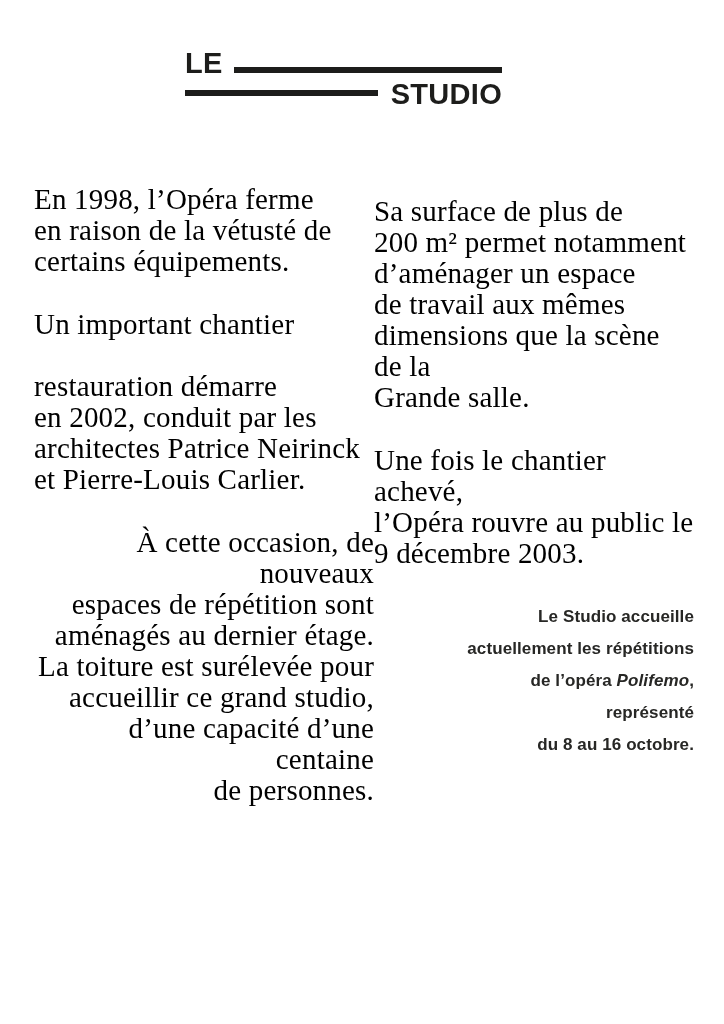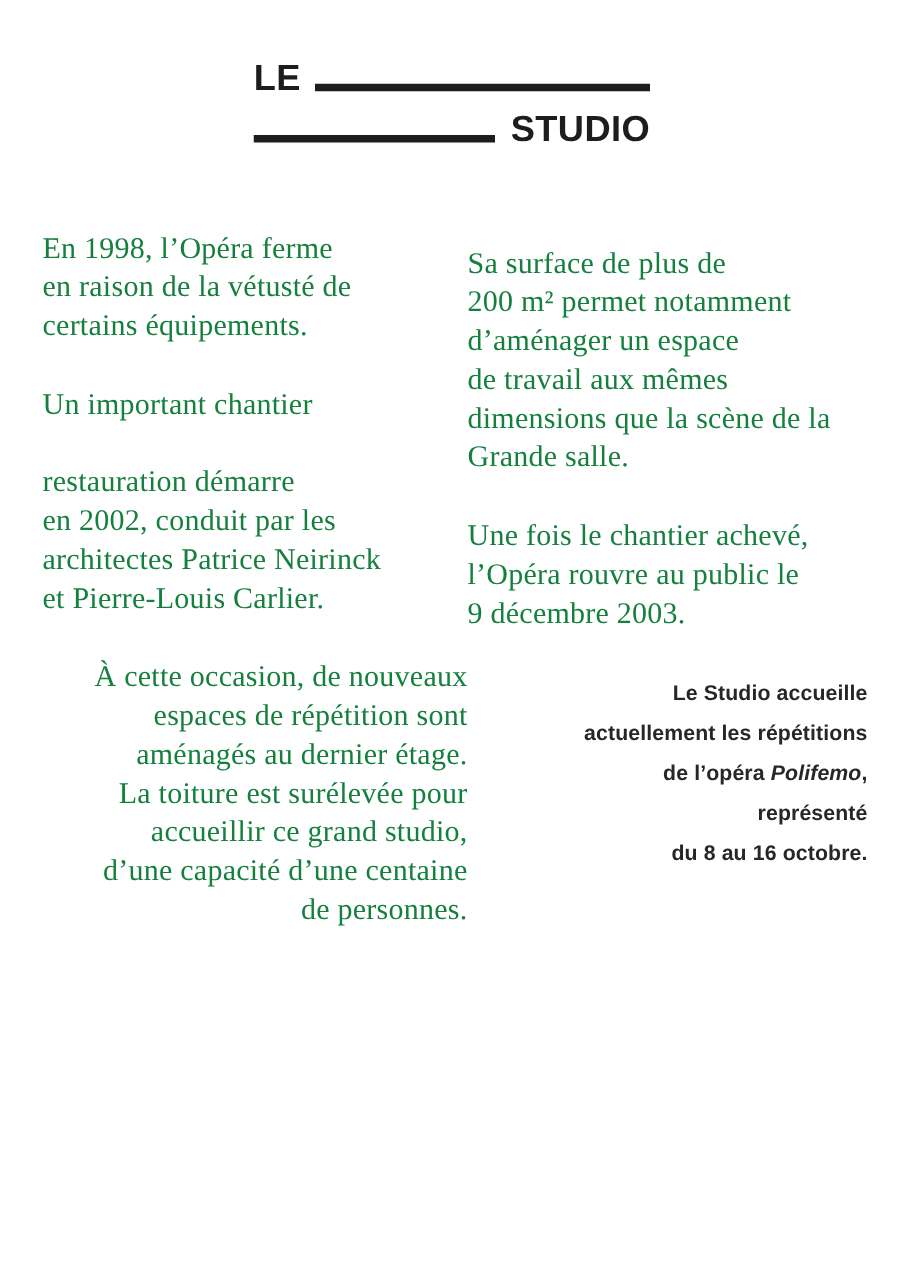--- a/index.html
+++ b/index.html
@@ -12,21 +12,21 @@
     width: 724px;
     height: 1024px;
     background: #ffffff;
     overflow: hidden;
     font-family: "Liberation Sans", sans-serif;
   }
 
   
   .header {
     position: absolute;
-    left: 203px;
+    left: 185px;
     top: 50px;
     width: 317px;
   }
   .hrow {
     display: flex;
     align-items: flex-end;
   }
   .hword {
     font-family: "Liberation Sans", sans-serif;
     font-weight: 700;
@@ -36,44 +36,44 @@
     color: #1d1d1b;
     white-space: nowrap;
   }
   .hrule {
     flex: 1 1 auto;
     height: 6px;
     background: #1d1d1b;
     margin-bottom: 3px;
   }
   .hrow-1 .hrule { margin-left: 11px; }
-  .hrow-2 { margin-top: 15px; }
+  .hrow-2 { margin-top: 5px; align-items: center; }
   .hrow-2 .hrule { margin-right: 13px; }
 
   
   .content {
     position: absolute;
     left: 34px;
     top: 184px;
     width: 660px;
     display: flex;
   }
   .col { flex: none; }
   .col-left  { width: 340px; }
   .col-right { width: 320px; margin-top: 12px; }
 
   .para {
     margin: 0 0 32px 0;
   }
   .para.serif {
     font-family: "Liberation Serif", serif;
-    font-size: 24px;
+    font-size: 29px;
     line-height: 31px;
     letter-spacing: 0.2px;
-    color: #15803d;
+    color: #000000;
   }
   .para.sans {
     font-family: "Liberation Sans", sans-serif;
     font-weight: 700;
     font-size: 17px;
     line-height: 32px;
     letter-spacing: 0.1px;
     color: #272725;
   }
   .para .italic { font-style: italic; }

